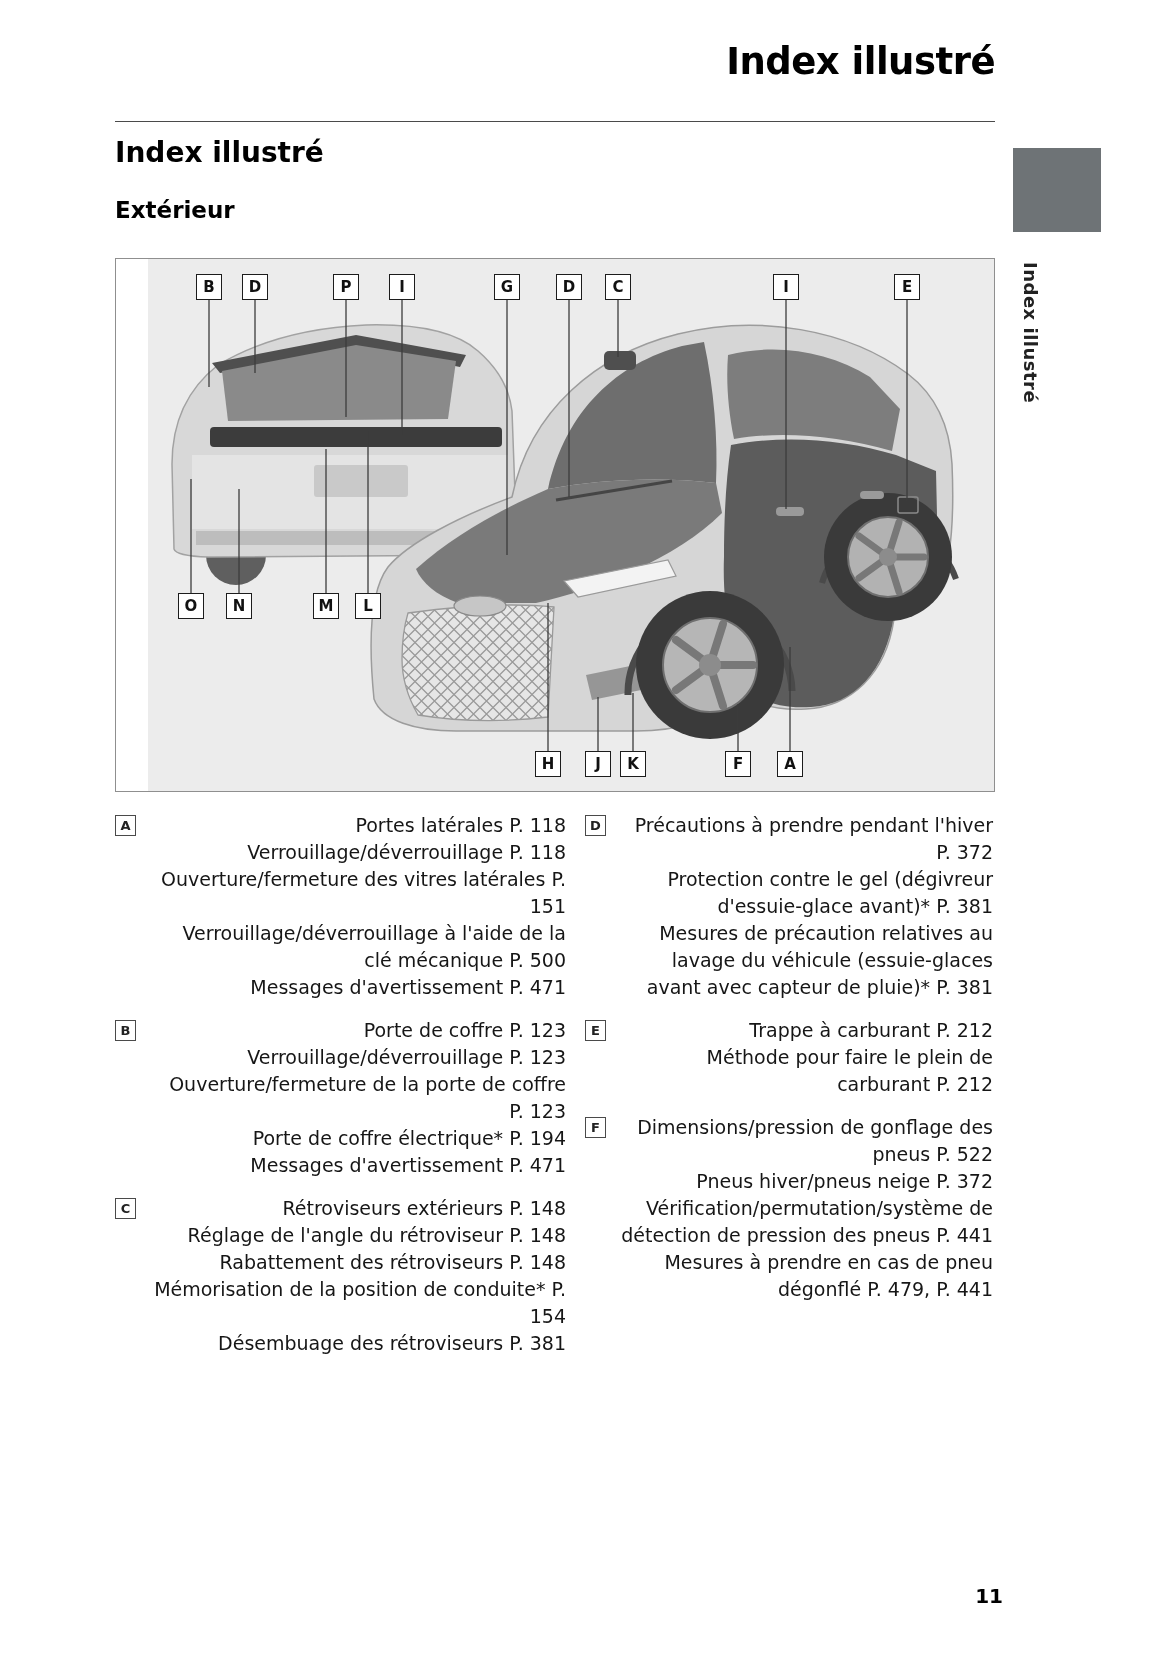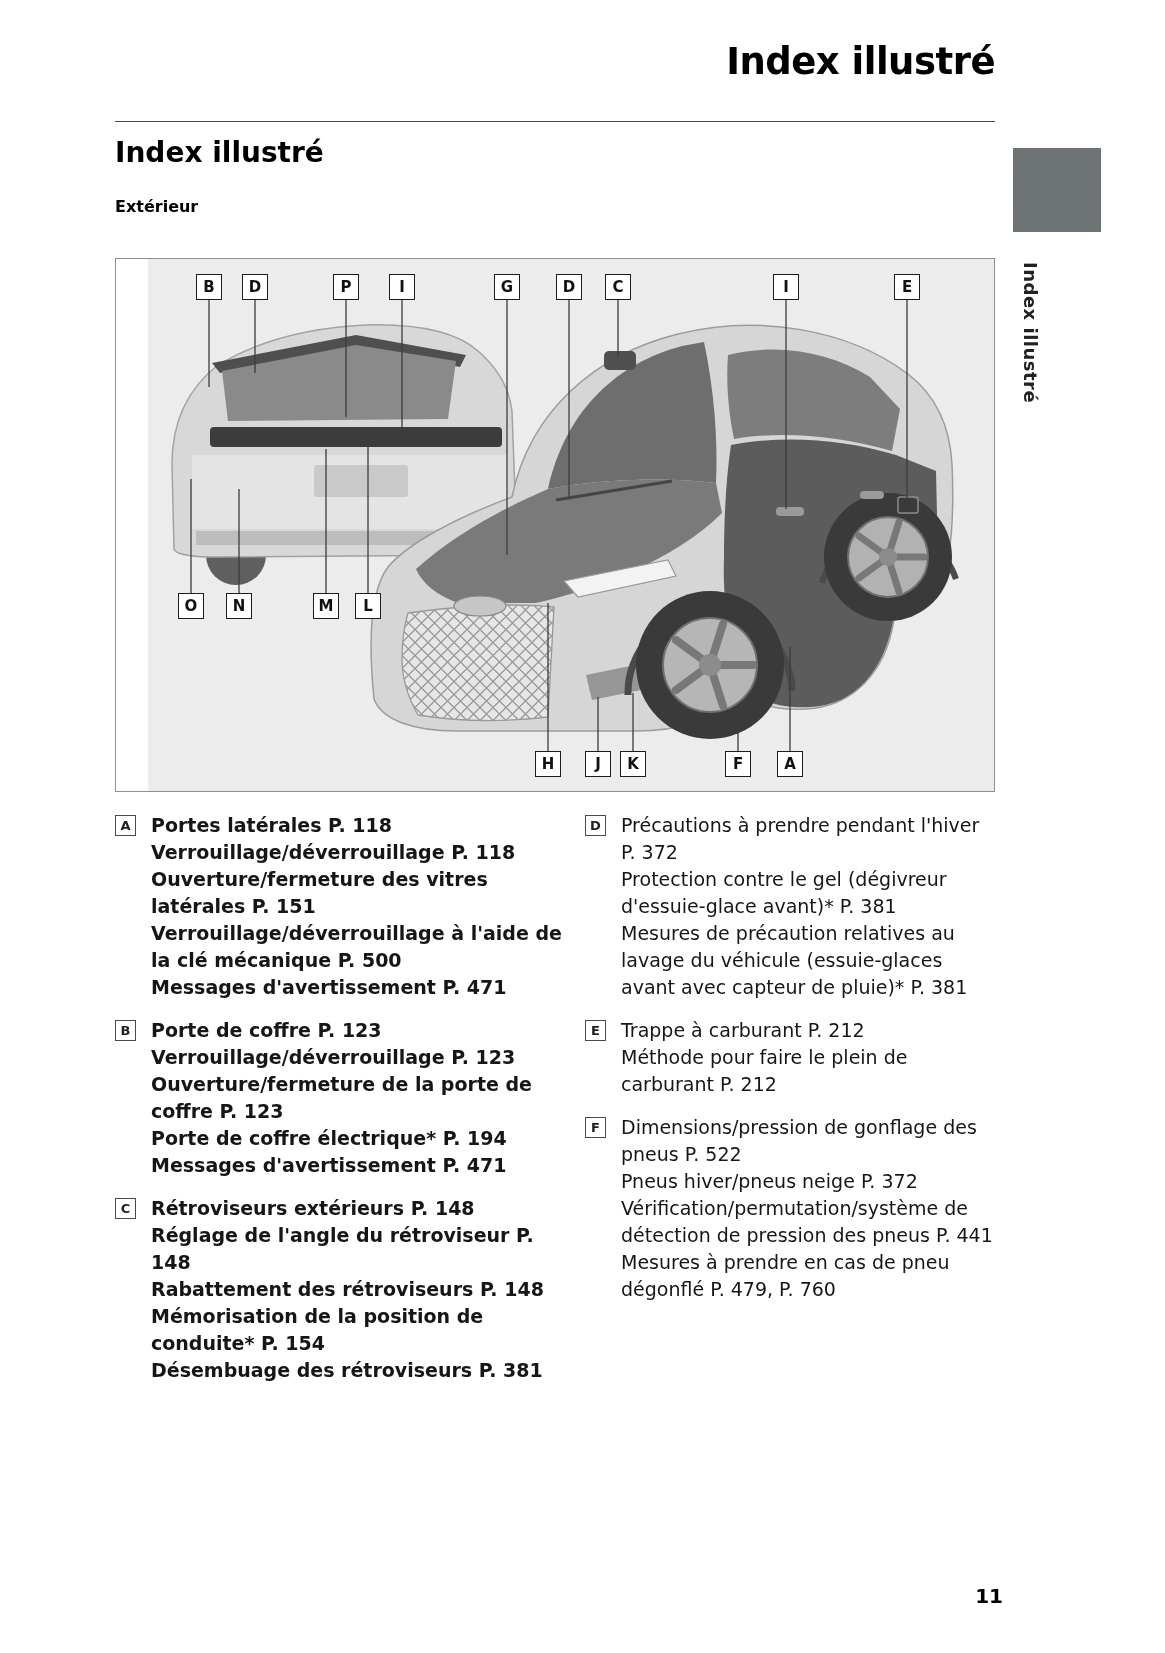--- a/index.html
+++ b/index.html
@@ -1,41 +1,41 @@
 <!DOCTYPE html>
 <html><head>
 <meta charset="utf-8">
 <style>
   html,body{margin:0;padding:0;background:#ffffff;}
   .page{position:relative;width:1165px;height:1653px;background:#fff;overflow:hidden;
-        font-family:"DejaVu Sans","Liberation Sans",sans-serif;color:#161616;}
+        font-family:"DejaVu Sans","Liberation Sans",sans-serif;color:#161616;text-align:right;}
 
   .header-title{position:absolute;top:40px;right:170px;font-size:37px;font-weight:700;letter-spacing:-0.5px;color:#000;}
   .header-rule{position:absolute;left:115px;top:121px;width:880px;height:1px;background:#4a4a4a;}
 
   .side-tab{position:absolute;left:1013px;top:148px;width:88px;height:84px;background:#6e7376;}
   .side-text{position:absolute;left:1020px;top:262px;writing-mode:vertical-rl;font-size:18px;font-weight:700;color:#222;letter-spacing:0.5px;}
 
   .section-title{position:absolute;left:115px;top:136px;font-size:28px;font-weight:700;color:#000;}
-  .subsection-title{position:absolute;left:115px;top:197px;font-size:16px;font-weight:700;color:#000;}
+  .subsection-title{position:absolute;left:115px;top:197px;font-size:23px;font-weight:700;color:#000;}
 
   .diagram{position:absolute;left:115px;top:258px;width:880px;height:534px;border:1px solid #8f8f8f;box-sizing:border-box;background:#fff;}
   .diagram svg{position:absolute;left:0;top:0;}
   .callout{position:absolute;width:26px;height:26px;background:#fff;border:1.6px solid #1c1c1c;box-sizing:border-box;
            display:flex;align-items:center;justify-content:center;font-size:15px;font-weight:700;color:#111;
            transform:translateX(-50%);}
 
   .index{position:absolute;left:115px;top:812px;width:880px;display:flex;}
   .col-left{width:470px;}
   .col-right{width:410px;}
   .entry{display:flex;margin-bottom:16px;}
   .marker{flex:0 0 21px;width:21px;height:21px;border:1.5px solid #4a4a4a;box-sizing:border-box;margin-top:3px;
           display:flex;align-items:center;justify-content:center;font-size:13px;font-weight:700;color:#222;background:#fff;}
   .entry-body{margin-left:15px;font-size:19px;line-height:27px;color:#161616;}
-  .col-left .entry-body{width:415px;font-weight:bold;}
+  .col-left .entry-body{width:415px;}
   .col-right .entry-body{width:372px;}
 
   .page-number{position:absolute;right:162px;top:1584px;font-size:20px;font-weight:700;color:#000;}
 </style>
 </head>
 <body>
 
 <div class="page">
 
   <div class="header-title">Index illustré</div>
@@ -196,21 +196,21 @@
           <div>Méthode pour faire le plein de carburant P. 212</div>
         </div>
       </div>
 
       <div class="entry">
         <span class="marker">F</span>
         <div class="entry-body">
           <div>Dimensions/pression de gonflage des pneus P. 522</div>
           <div>Pneus hiver/pneus neige P. 372</div>
           <div>Vérification/permutation/système de détection de pression des pneus P. 441</div>
-          <div>Mesures à prendre en cas de pneu dégonflé P. 479, P. 760</div>
+          <div>Mesures à prendre en cas de pneu dégonflé P. 479, P. 441</div>
         </div>
       </div>
 
     </div>
   </div>
 
   <div class="page-number">11</div>
 
 </div>
 

